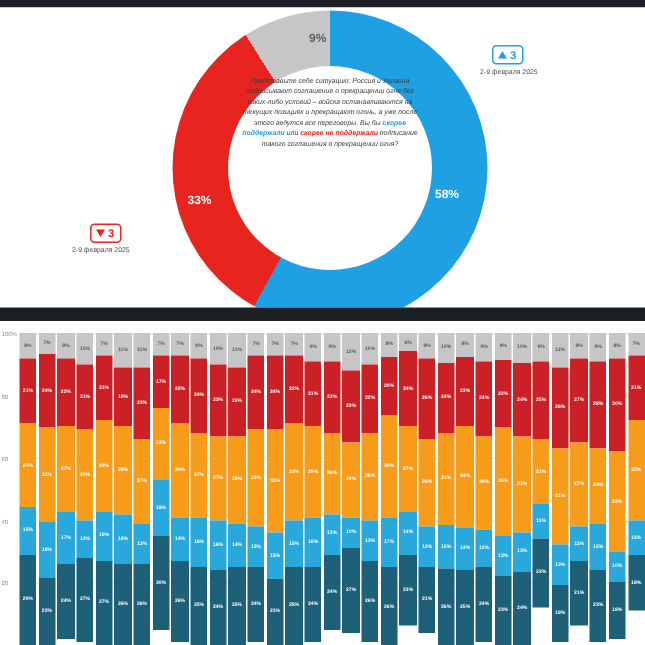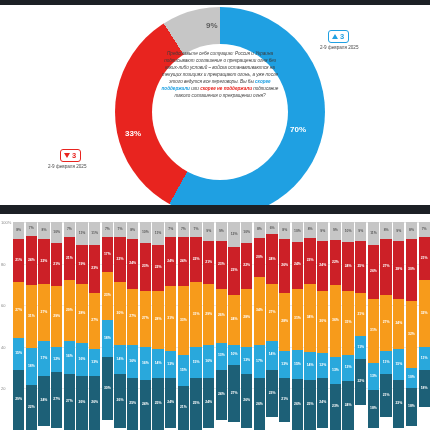--- a/index.html
+++ b/index.html
@@ -57,21 +57,21 @@
 
     <div class="donut-wrap">
       <div class="donut" id="donut-ring" style="background: conic-gradient(rgb(31, 160, 226) 0deg, rgb(31, 160, 226) 208.8deg, rgb(232, 36, 31) 208.8deg, rgb(232, 36, 31) 327.6deg, rgb(198, 198, 198) 327.6deg, rgb(198, 198, 198) 360deg);"></div>
       <div class="donut-hole"></div>
 
       <div class="center-text">
         <span>Представьте себе ситуацию: Россия и Украина подписывают соглашение о прекращении огня без каких-либо условий – войска останавливаются на текущих позициях и прекращают огонь, а уже после этого ведутся все переговоры. Вы бы </span><span class="sup">скорее поддержали</span><span> или </span><span class="opp">скорее не поддержали</span><span> подписание такого соглашения о прекращении огня?</span>
       </div>
     </div>
 
-    <div class="pct pct-blue">70%</div>
+    <div class="pct pct-blue">58%</div>
     <div class="pct pct-red">33%</div>
     <div class="pct pct-grey">9%</div>
 
     <div class="badge badge-up">
       <span class="arrow arrow-up"></span>
       <span>3</span>
     </div>
     <div class="badge-date date-up">2-9 февраля 2025</div>
 
     <div class="badge badge-dn">

